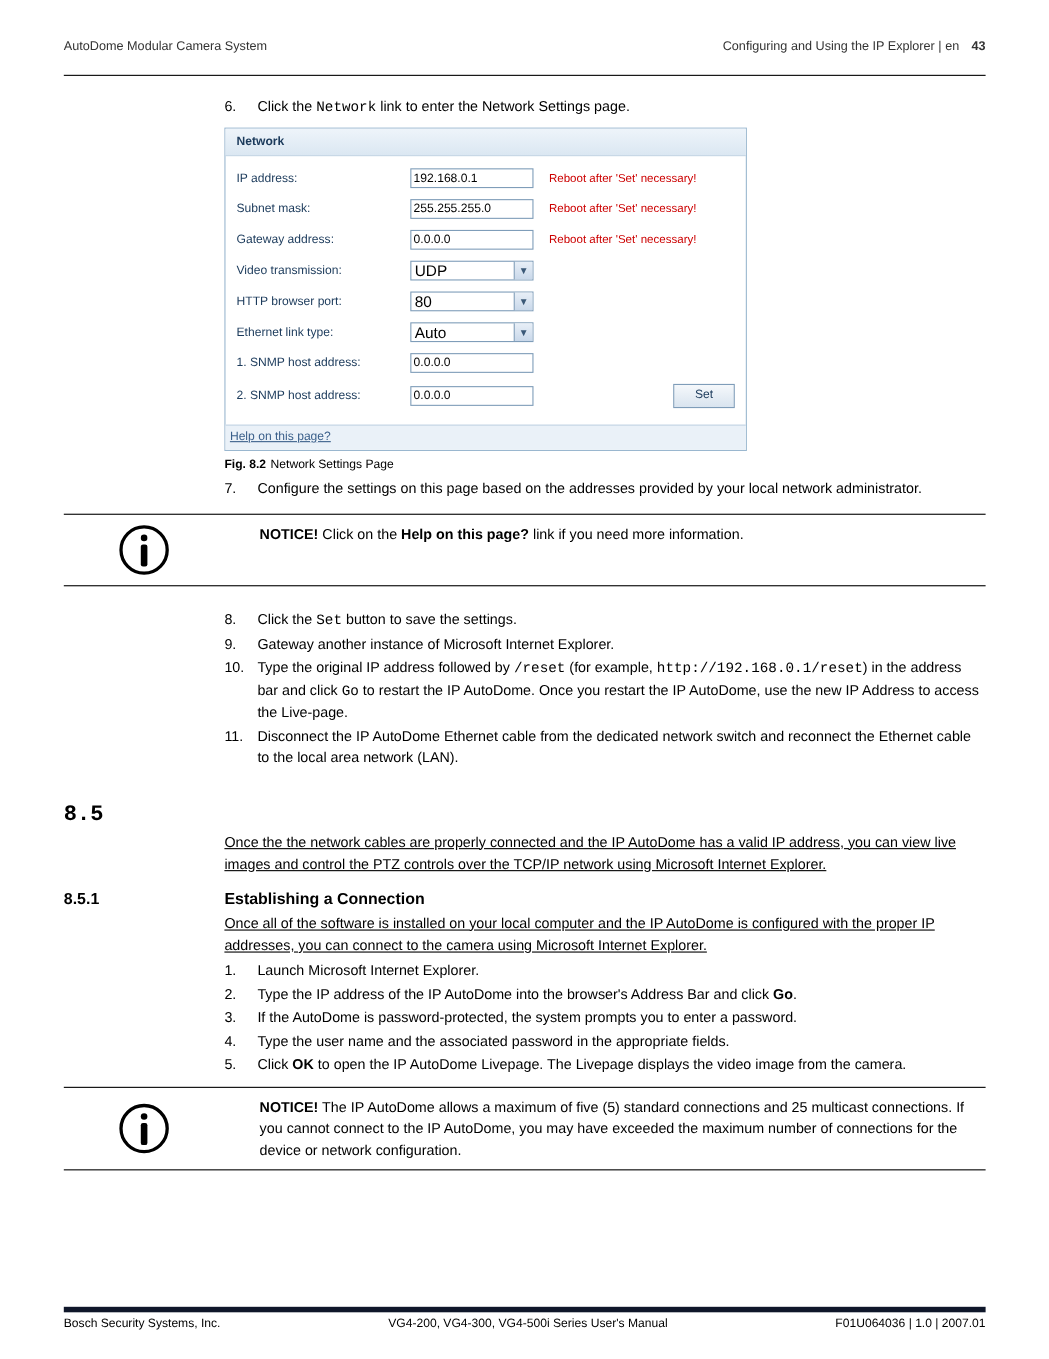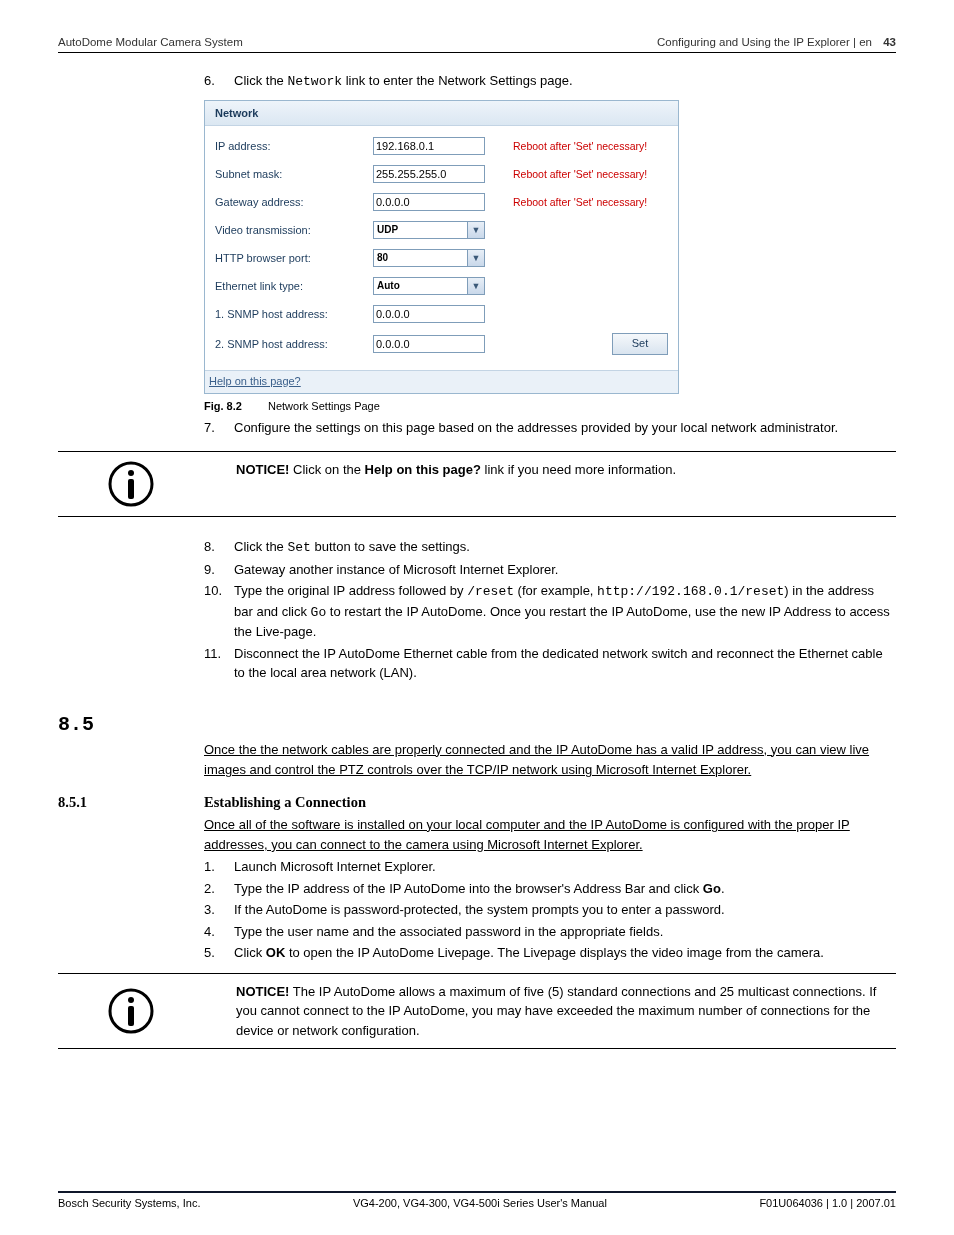--- a/index.html
+++ b/index.html
@@ -16,21 +16,21 @@
     position: relative;
     box-sizing: border-box;
     padding: 36px 58px 0 58px;
   }
   .topbar {
     display: flex;
     justify-content: space-between;
     font-size: 11.5px;
     color: #333;
     border-bottom: 1px solid #000;
-    padding-bottom: 4px;
+    padding-bottom: 20px;
     margin-bottom: 18px;
   }
   .topbar .right { text-align: right; }
   .topbar .pagenum { font-weight: bold; margin-left: 8px; }
   .content-left-margin { margin-left: 146px; }
   .step {
     display: flex;
     margin: 2px 0;
     line-height: 1.5;
   }
@@ -73,52 +73,52 @@
     background:#fff;
   }
   .screenshot .dropdown {
     width: 112px;
     height: 18px;
     display: flex;
     border: 1px solid #7f9db9;
     box-sizing: border-box;
     background:#fff;
   }
-  .screenshot .dropdown .val { flex:1; padding:0 3px; font-size:10px; line-height:16px;font-weight:bold;}
+  .screenshot .dropdown .val { flex:1; padding:0 3px; font-size:14px; line-height:16px;}
   .screenshot .dropdown .arrow {
     width: 16px;
     background: linear-gradient(#e8eff7,#c9d8ea);
     border-left:1px solid #7f9db9;
     text-align:center;
     font-size:9px;
     line-height:16px;
     color:#3b5978;
   }
-  .screenshot .warn { color:#c00; font-size:10.5px; margin-left:28px; }
+  .screenshot .warn { color:#c00; font-size:10.5px; margin-left:14px; }
   .screenshot .setbtn {
     border:1px solid #7f9db9;
     background: linear-gradient(#f5f8fb,#d9e4ef);
     width: 54px;
     height: 20px;
     font-size:11px;
     text-align:center;
     line-height:18px;
     color:#1b3a5b;
     margin-left:auto;
   }
   .screenshot .helplink {
     color:#3a5f8a;
     border-top:1px solid #c3d4e4;
     padding:4px 10px 6px 4px;
     font-size:11px;
     text-decoration: underline;
     background:#eaf1f8;
   }
   .fig-caption { font-size:11px; margin-top:6px; }
-  .fig-caption .figlabel { font-weight:bold; margin-right:23px;text-align:center; }
+  .fig-caption .figlabel { font-weight:bold; margin-right:1px;text-align:center; }
   .notice-block {
     border-top:1px solid #000;
     border-bottom:1px solid #000;
     display:flex;
     margin-left:0;
     margin-top:14px;
     padding: 0;
     gap: 32px;
   }
   .notice-icon {
@@ -144,30 +144,30 @@
     flex-shrink:0;
     font-weight:bold;
     font-size:20px;
     font-family:Liberation Mono, monospace;
   }
   .section-title {
     font-weight:bold;
     font-size:20px;
     flex:1;
   }
-  .subsection-row { display:flex; margin-top:14px;font-family:Liberation Serif, serif; }
+  .subsection-row { display:flex; margin-top:14px; }
   .subsection-num { width:146px; flex-shrink:0; font-weight:bold; font-size:14.5px;}
   .subsection-title { font-weight:bold; font-size:14.5px; flex:1;}
   .para { line-height:1.55; margin-top:4px;text-decoration:underline; }
   .footer {
     position:absolute;
     bottom:26px;
     left:58px;
     right:58px;
-    border-top:2px solid #0f172a;
+    border-top:5px solid #0f172a;
     display:flex;
     justify-content:space-between;
     font-size:11px;
     padding-top:4px;
   }
 </style>
 </head>
 <body>
 
 <div class="page">

